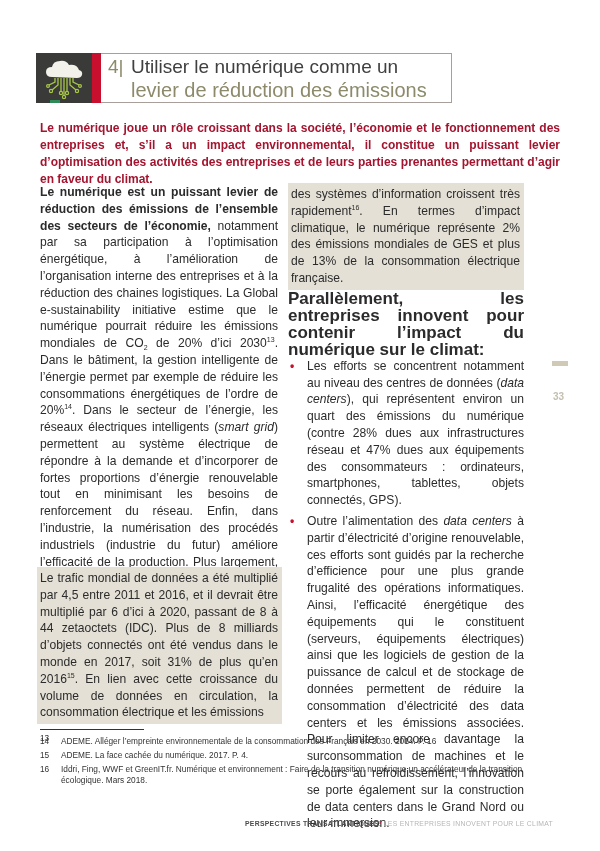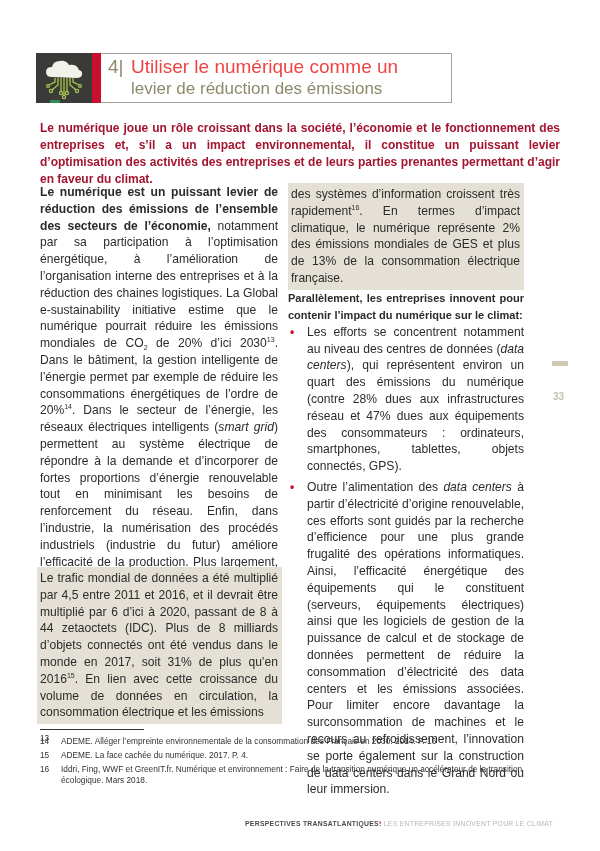--- a/index.html
+++ b/index.html
@@ -5,34 +5,34 @@
   html, body { margin:0; padding:0; background:#ffffff; }
   body { width:600px; height:851px; position:relative; overflow:hidden; font-family:"Liberation Sans", sans-serif; color:#2b2b2b; }
 
   .header { position:absolute; left:36px; top:53px; width:416px; height:50px; }
   .icon-box { position:absolute; left:0; top:0; width:56px; height:50px; background:#3a3a38; }
   .icon-box svg { position:absolute; left:8px; top:4px; }
   .icon-under { position:absolute; left:14px; top:47px; width:10px; height:3px; background:#2e8a57; }
   .red-bar { position:absolute; left:56px; top:0; width:9px; height:50px; background:#c8102e; }
   .title-box { position:absolute; left:65px; top:0; width:350px; height:48px; border:1px solid #a89f9a; border-left:none; }
   .title-num { position:absolute; left:7px; top:2px; font-size:19px; color:#8c8a6a; }
-  .title-line1 { position:absolute; left:30px; top:2px; font-size:19px; color:#ef4444; white-space:nowrap; }
-  .title-line2 { position:absolute; left:30px; top:25px; font-size:17px; color:#8c8a6a; white-space:nowrap; }
+  .title-line1 { position:absolute; left:30px; top:2px; font-size:19px; color:#404040; white-space:nowrap; }
+  .title-line2 { position:absolute; left:30px; top:25px; font-size:20px; color:#8c8a6a; white-space:nowrap; }
 
   .intro { position:absolute; left:40px; top:120px; width:520px; font-size:12px; font-weight:bold; color:#a3142f; line-height:17px; text-align:justify; }
 
   .col { position:absolute; font-size:12.1px; line-height:16.8px; text-align:justify; color:#2b2b2b; }
   .col-left { left:40px; top:184px; width:238px; }
   .col-right { left:288px; top:183px; width:236px; }
   .col p { margin:0; }
   .strong { font-weight:bold; }
   .graybox { background:#e4e0d6; padding:3px 4px 3px 3px; margin-left:-3px; }
   .left-box { position:absolute; left:37px; top:567px; width:238px; padding:3px 4px 3px 3px; background:#e4e0d6; font-size:12.1px; line-height:16.8px; text-align:justify; }
   .right-box { margin:0 0 8px -3px; }
-  .subhead { font-weight:bold; font-size:11px; line-height:17px; margin:0 0 6px 0; }
+  .subhead { font-weight:bold; font-size:17px; line-height:17px; margin:0 0 6px 0; }
   ul.bullets { margin:0; padding:0; list-style:none; }
   ul.bullets li { position:relative; padding-left:19px; margin-bottom:4px; }
   ul.bullets li .dot { position:absolute; left:2px; top:0; color:#c8102e; font-weight:bold; }
   sup { font-size:7px; line-height:0; }
   sub { font-size:7px; line-height:0; }
   em { font-style:italic; }
 
   .page-num { position:absolute; left:553px; top:343px; font-size:10px; font-weight:bold; color:#c4bfb0;margin-top:48px; }
   .page-bar { position:absolute; left:552px; top:361px; width:16px; height:5px; background:#cfc9b6; }
 

